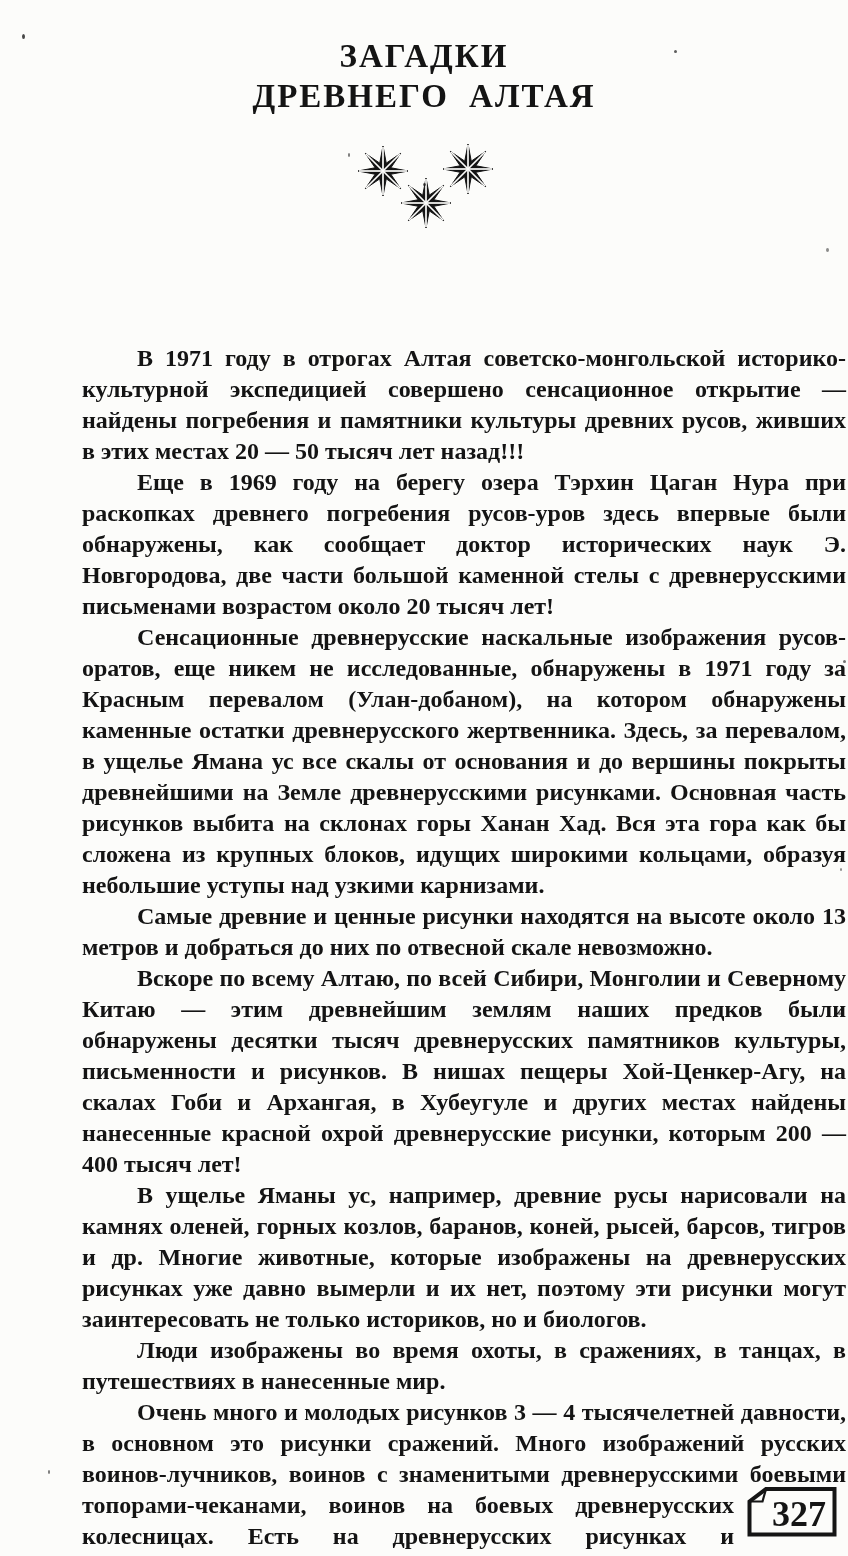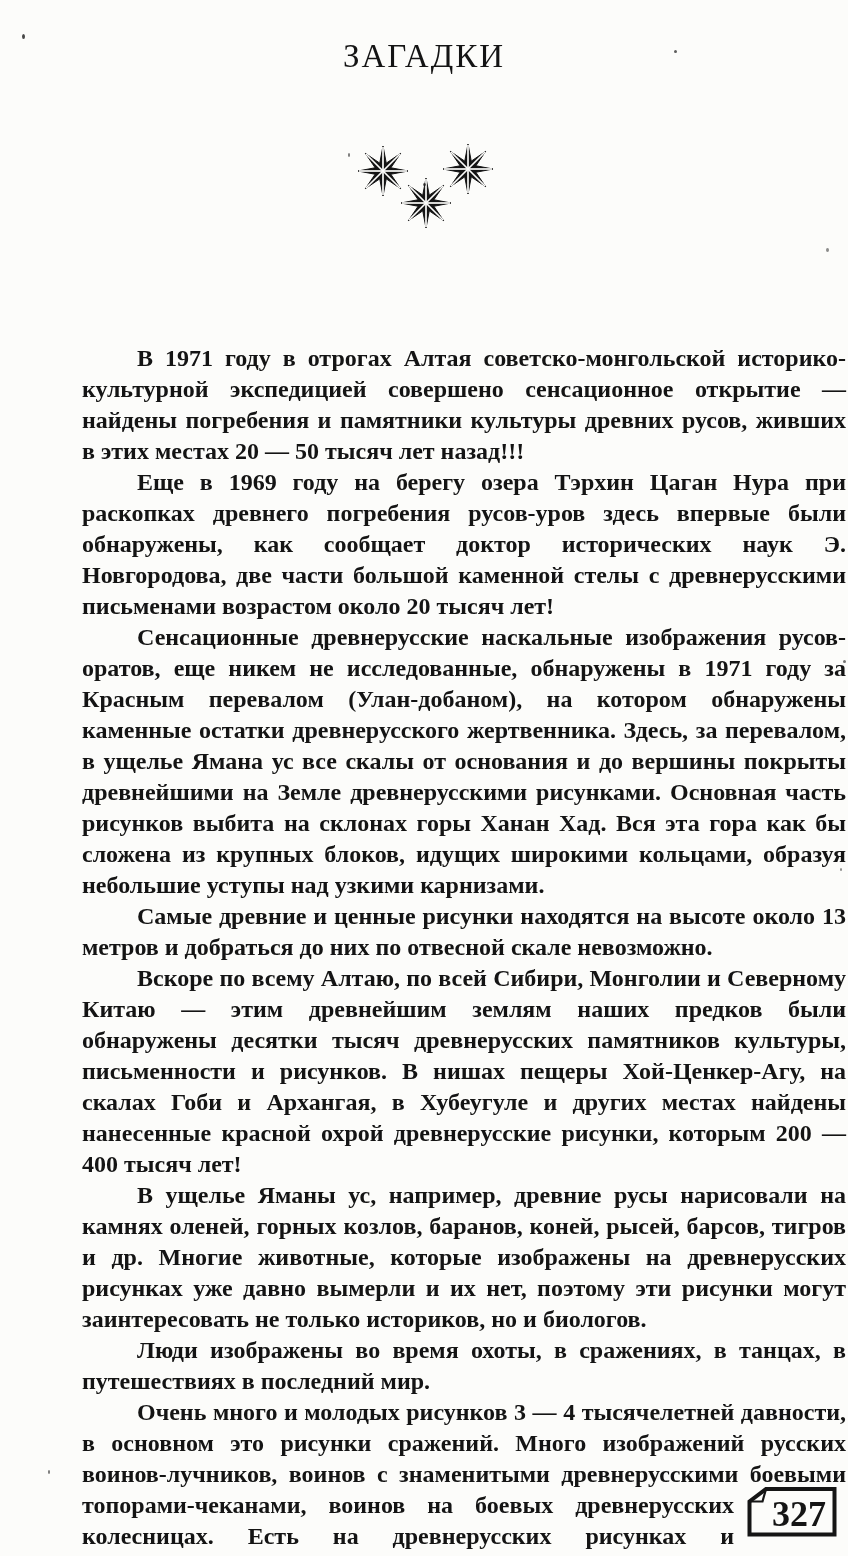--- a/index.html
+++ b/index.html
@@ -8,21 +8,21 @@
     width:848px;height:1556px;
     background:#fcfcfa;
     overflow:hidden;
     color:#141414;
     font-family:"Liberation Serif", serif;
     margin:0 auto;
   }
   
   .title{
     position:absolute;top:36px;left:42px;width:764px;
-    text-align:center;font-weight:400;
+    text-align:center;font-weight:700;
   }
   .title-line{font-size:33px;line-height:40px;letter-spacing:2px;}
   .title-line.second{word-spacing:10px;}
   
   .ornament{position:absolute;left:356px;top:144px;}
   
   .bodytext{
     position:absolute;left:42px;top:343px;width:764px;
     font-size:24px;line-height:31px;font-weight:700;
     text-align:justify;
@@ -38,20 +38,21 @@
   
   .speck{position:absolute;background:#1a1a1a;border-radius:50%;}
 </style>
 </head>
 <body>
 
 <div id="screen">
 
   <div class="title">
     <div class="title-line">ЗАГАДКИ</div>
+    <div class="title-line second">ДРЕВНЕГО АЛТАЯ</div>
   </div>
 
   <svg class="ornament" width="140" height="88" viewBox="0 0 140 88">
     <defs>
       <g id="star8">
         <polygon points="0,-25 3.25,-7.85 17.68,-17.68 7.85,-3.25 25,0 7.85,3.25 17.68,17.68 3.25,7.85 0,25 -3.25,7.85 -17.68,17.68 -7.85,3.25 -25,0 -7.85,-3.25 -17.68,-17.68 -3.25,-7.85" fill="#141414" stroke="#141414" stroke-width="1"></polygon>
         <g stroke="#fcfcfa" stroke-width="1.7">
           <line x1="0" y1="0" x2="0" y2="-24"></line>
           <line x1="0" y1="0" x2="17" y2="-17"></line>
           <line x1="0" y1="0" x2="24" y2="0"></line>
@@ -68,21 +69,21 @@
     <use href="#star8" transform="translate(70,59)"></use>
   </svg>
 
   <div class="bodytext">
     <p>В 1971 году в отрогах Алтая советско-монгольской историко-культурной экспедицией совершено сенсационное открытие — найдены погребения и памятники культуры древних русов, живших в этих местах 20 — 50 тысяч лет назад!!!</p>
     <p>Еще в 1969 году на берегу озера Тэрхин Цаган Нура при раскопках древнего погребения русов-уров здесь впервые были обнаружены, как сообщает доктор исторических наук Э. Новгородова, две части большой каменной стелы с древнерусскими письменами возрастом около 20 тысяч лет!</p>
     <p>Сенсационные древнерусские наскальные изображения русов-оратов, еще никем не исследованные, обнаружены в 1971 году за Красным перевалом (Улан-добаном), на котором обнаружены каменные остатки древнерусского жертвенника. Здесь, за перевалом, в ущелье Ямана ус все скалы от основания и до вершины покрыты древнейшими на Земле древнерусскими рисунками. Основная часть рисунков выбита на склонах горы Ханан Хад. Вся эта гора как бы сложена из крупных блоков, идущих широкими кольцами, образуя небольшие уступы над узкими карнизами.</p>
     <p>Самые древние и ценные рисунки находятся на высоте около 13 метров и добраться до них по отвесной скале невозможно.</p>
     <p>Вскоре по всему Алтаю, по всей Сибири, Монголии и Северному Китаю — этим древнейшим землям наших предков были обнаружены десятки тысяч древнерусских памятников культуры, письменности и рисунков. В нишах пещеры Хой-Ценкер-Агу, на скалах Гоби и Архангая, в Хубеугуле и других местах найдены нанесенные красной охрой древнерусские рисунки, которым 200 — 400 тысяч лет!</p>
     <p>В ущелье Яманы ус, например, древние русы нарисовали на камнях оленей, горных козлов, баранов, коней, рысей, барсов, тигров и др. Многие животные, которые изображены на древнерусских рисунках уже давно вымерли и их нет, поэтому эти рисунки могут заинтересовать не только историков, но и биологов.</p>
-    <p>Люди изображены во время охоты, в сражениях, в танцах, в путешествиях в последний мир.</p>
+    <p>Люди изображены во время охоты, в сражениях, в танцах, в путешествиях в нанесенные мир.</p>
 
     <div>
       <div class="p8-part1">Очень много и молодых рисунков 3 — 4 тысячелетней давности, в основном это рисунки сражений. Много изображений русских воинов-лучников, воинов с знаменитыми древнерусскими боевыми</div>
       <div class="p8-row">
         <div class="p8-part2">топорами-чеканами, воинов на боевых древнерусских колесницах. Есть на древнерусских рисунках и изображения</div>
 
         <svg class="pagebox" width="92" height="52" viewBox="0 0 92 52">
           <path d="M20,3 H88.5 V48.5 H3.5 V15.5 Z" fill="#fcfcfa" stroke="#151515" stroke-width="4" stroke-linejoin="miter"></path>
           <path d="M20,3 L16.5,15.5 L3.5,15.5" fill="none" stroke="#151515" stroke-width="2.2"></path>
           <text x="53" y="40" text-anchor="middle" font-size="36" font-weight="bold" fill="#151515" font-family="Liberation Serif, serif">327</text>

